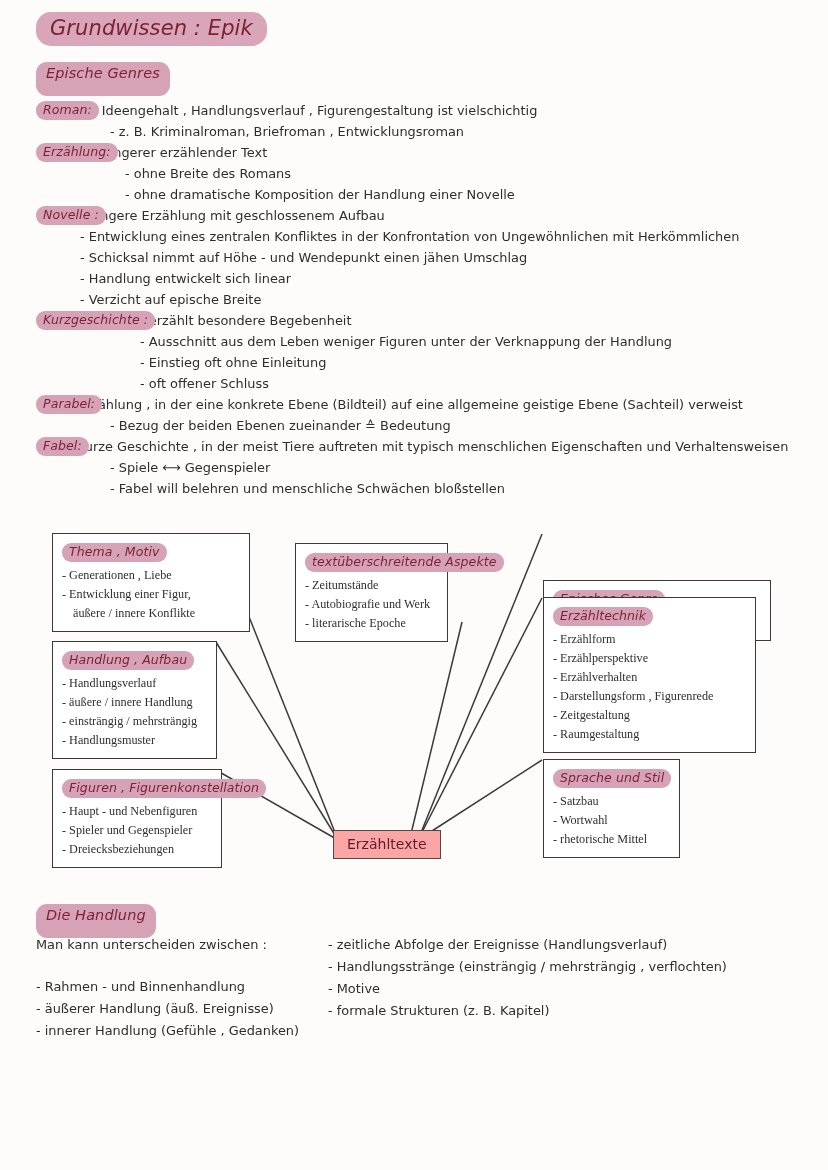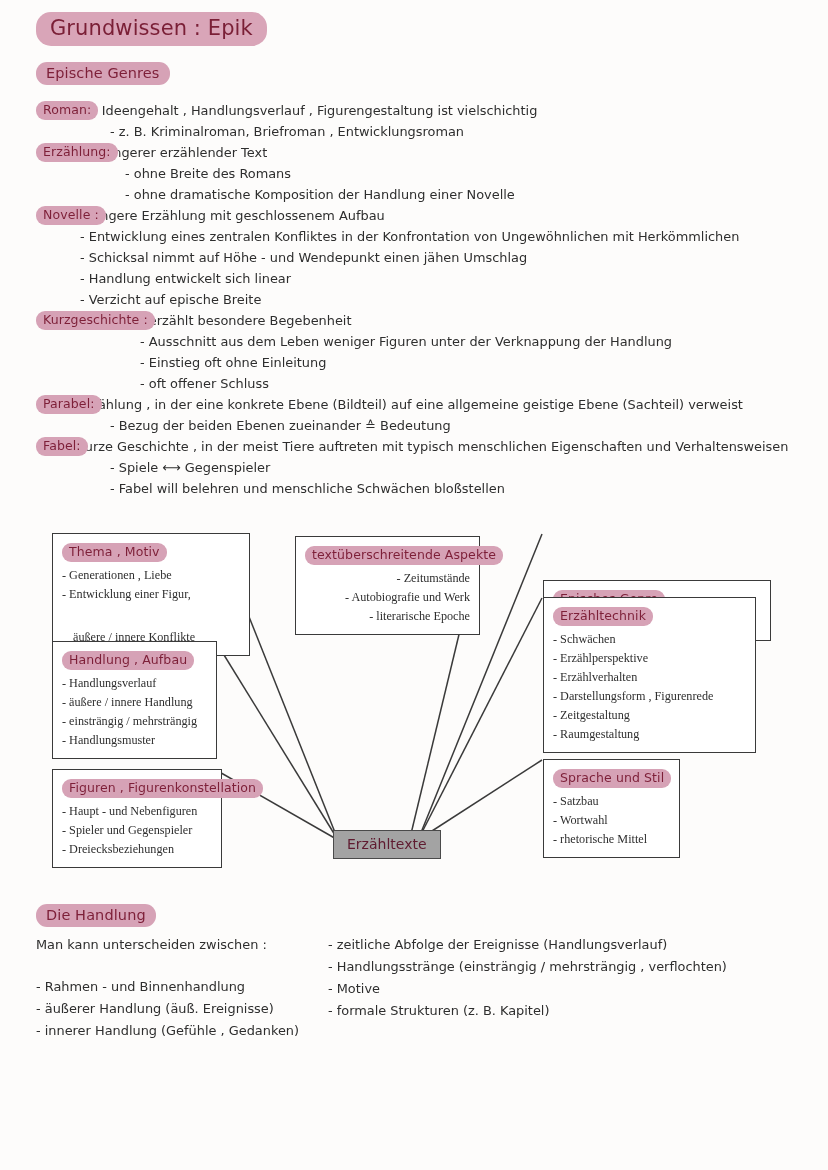--- a/index.html
+++ b/index.html
@@ -24,31 +24,32 @@
   .hl {
     display: inline-block;
     background: #d6a2b6;
     color: #7d1f38;
     border-radius: 10px;
     padding: 1px 8px 2px 8px;
     font-size: 13.5px;
     line-height: 1.25;
     letter-spacing: .1px;
     white-space: nowrap;
+    font-style: italic;
   }
   .hl.title {
     font-size: 21px;
     padding: 3px 14px 5px 14px;
     border-radius: 15px;
     background: #d9a5b8;
     color: #7a1f36;
   }
   .hl.section {
     font-size: 14.5px;
-    padding: 2px 10px 3px 10px;
+    padding: 2px 10px 14px 10px;
     border-radius: 11px;
   }
   .hl.small {
     font-size: 12.5px;
     padding: 1px 7px 2px 7px;
     border-radius: 9px;
   }
 
   
   #title-wrap { position: absolute; left: 36px; top: 12px; }
@@ -101,25 +102,25 @@
     padding: 7px 9px 8px 9px;
   }
   .node .n-items { margin-top: 4px; }
   .node .n-item {
     font-size: 12.2px;
     line-height: 19px;
     color: #2e2e2e;
     white-space: nowrap;
     font-family: Liberation Serif, serif;
   }
-  .node .n-item.cont { padding-left: 11px; margin-top: 24px; }
+  .node .n-item.cont { padding-left: 11px; }
 
   #node-center {
     position: absolute;
-    background: #a3a3a3;
+    background: #fca5a5;
     border: 1.6px solid #4a4a4a;
     padding: 3px 13px 4px 13px;
     font-size: 14px;
     color: #5f1b30;
     line-height: 20px;
     white-space: nowrap;
   }
 
   
   #handlung-cols {
@@ -249,30 +250,30 @@
           <div class="n-item">- Handlungsverlauf</div>
           <div class="n-item">- äußere / innere Handlung</div>
           <div class="n-item">- einsträngig / mehrsträngig</div>
           <div class="n-item">- Handlungsmuster</div>
         </div></div>
     <div class="node" id="node-2" style="left:52px; top:249px; width:170px;"><span class="hl small">Figuren , Figurenkonstellation</span><div class="n-items">
           <div class="n-item">- Haupt - und Nebenfiguren</div>
           <div class="n-item">- Spieler und Gegenspieler</div>
           <div class="n-item">- Dreiecksbeziehungen</div>
         </div></div>
-    <div class="node" id="node-3" style="left:295px; top:16px; width:185px;text-align:right;"><span class="hl small">textüberschreitende Aspekte</span><div class="n-items">
+    <div class="node" id="node-3" style="left:295px; top:23px; width:153px;"><span class="hl small">textüberschreitende Aspekte</span><div class="n-items">
           <div class="n-item">- Zeitumstände</div>
           <div class="n-item">- Autobiografie und Werk</div>
           <div class="n-item">- literarische Epoche</div>
         </div></div>
     <div class="node" id="node-4" style="left:543px; top:13px; width:228px;margin-top:47px;"><span class="hl small">Episches Genre</span><div class="n-items">
           <div class="n-item">- z. B. Novelle, Roman , Kurzgeschichte</div>
         </div></div>
     <div class="node" id="node-5" style="left:543px; top:77px; width:213px;"><span class="hl small">Erzähltechnik</span><div class="n-items">
-          <div class="n-item">- Schwächen</div>
+          <div class="n-item">- Erzählform</div>
           <div class="n-item">- Erzählperspektive</div>
           <div class="n-item">- Erzählverhalten</div>
           <div class="n-item">- Darstellungsform , Figurenrede</div>
           <div class="n-item">- Zeitgestaltung</div>
           <div class="n-item">- Raumgestaltung</div>
         </div></div>
     <div class="node" id="node-6" style="left:543px; top:239px; width:137px;"><span class="hl small">Sprache und Stil</span><div class="n-items">
           <div class="n-item">- Satzbau</div>
           <div class="n-item">- Wortwahl</div>
           <div class="n-item">- rhetorische Mittel</div>

